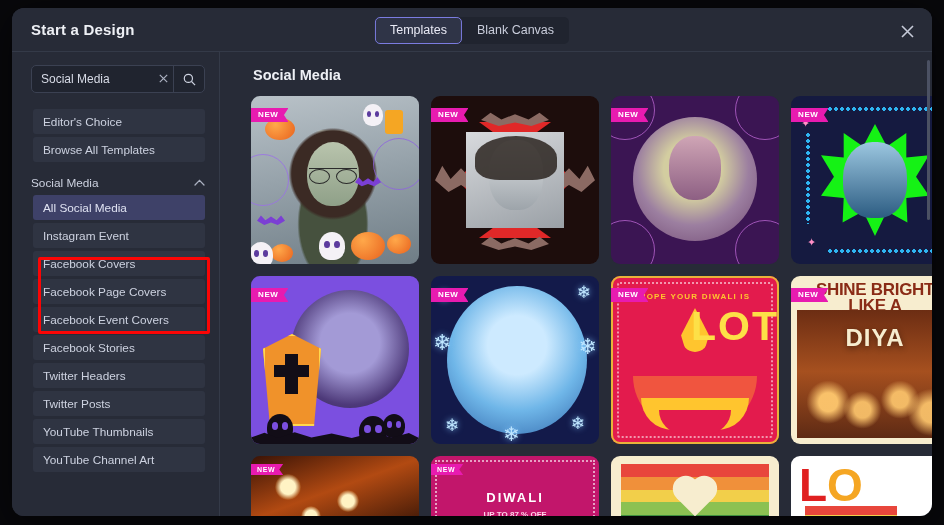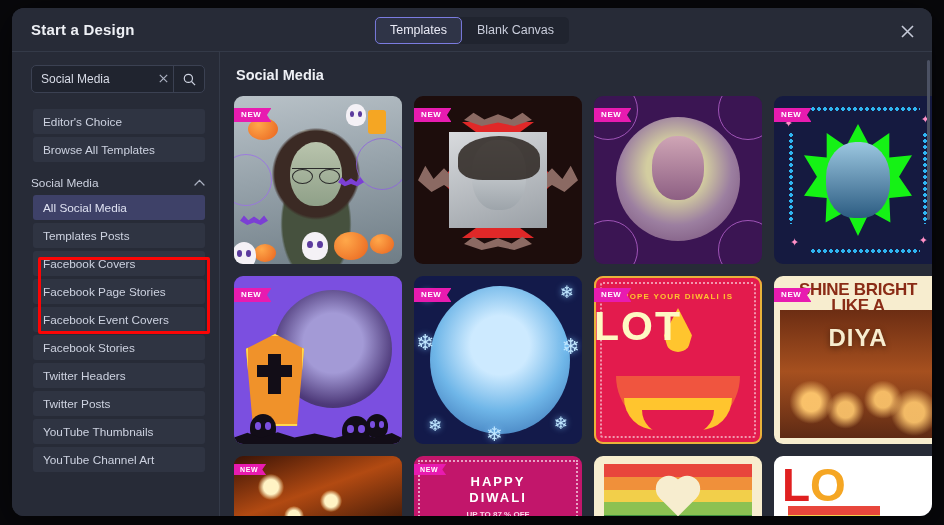--- a/index.html
+++ b/index.html
@@ -56,21 +56,21 @@
     color: #e9eaf5;
   }
   .close-btn {
     position: absolute; right: 14px; top: 12px;
     width: 22px; height: 22px;
     display: flex; align-items: center; justify-content: center;
     cursor: pointer; color: #c6cad8; font-size: 17px; line-height: 1;
   }
 
   
-  .body { display: flex; height: 464px; }
+  .body { display: flex; height: 464px; gap: 17px; }
 
   
   .sidebar {
     width: 208px;
     background: #272b37;
     border-right: 1px solid #343a48;
     padding: 13px 0 0 0;
     position: relative;
     overflow: hidden;
   }
@@ -320,22 +320,22 @@
   .c7 .dotborder {
     position: absolute; inset: 6px;
     border: 2px dotted rgba(255,255,255,.55);
     border-radius: 3px;
   }
   .c7 .hdr {
     position: absolute; top: 16px; left: 0; right: 0; text-align: center;
     color: #ffc52e; font-size: 8px; font-weight: 700; letter-spacing: 1.2px;
   }
   .c7 .lot {
-    position: absolute; top: 30px; left: 0; right: 0; text-align: left;
-    color: #fef9c3; font-size: 41px; font-weight: 900; letter-spacing: 2px;
+    position: absolute; top: 30px; left: 0; right: 0; text-align: right;
+    color: #fde047; font-size: 41px; font-weight: 900; letter-spacing: 2px;
     line-height: 1;
   }
   .c7 .flame {
     position: absolute; left: 50%; top: 32px; transform: translateX(-50%);
     width: 28px; height: 44px; background: #ffc52e;
     border-radius: 50% 50% 50% 50% / 66% 66% 34% 34%;
     clip-path: polygon(50% 0%, 100% 62%, 82% 100%, 18% 100%, 0% 62%);
   }
   .c7 .bowl {
     position: absolute; left: 22px; bottom: 14px; width: 124px; height: 54px;
@@ -463,23 +463,23 @@
           <span>Social Media</span>
           <span class="chev">
             <svg width="11" height="7" viewBox="0 0 11 7" aria-hidden="true">
               <path d="M1 6 L5.5 1.4 L10 6" stroke="#aab0c0" stroke-width="1.3" fill="none" stroke-linecap="round"></path>
             </svg>
           </span>
         </div>
 
         <div class="nav-list">
           <div class="nav-item selected">All Social Media</div>
-          <div class="nav-item">Templates Posts</div>
+          <div class="nav-item">Instagram Event</div>
           <div class="nav-item">Facebook Covers</div>
-          <div class="nav-item">Facebook Page Stories</div>
+          <div class="nav-item">Facebook Page Covers</div>
           <div class="nav-item">Facebook Event Covers</div>
           <div class="nav-item">Facebook Stories</div>
           <div class="nav-item">Twitter Headers</div>
           <div class="nav-item">Twitter Posts</div>
           <div class="nav-item">YouTube Thumbnails</div>
           <div class="nav-item">YouTube Channel Art</div>
         </div>
 
         <div class="annot"></div>
       </div>
@@ -612,21 +612,20 @@
               <div class="fl" style="left:24px;top:18px;width:26px;height:26px;"></div>
               <div class="fl" style="left:86px;top:34px;width:22px;height:22px;"></div>
               <div class="fl" style="left:50px;top:50px;width:20px;height:20px;"></div>
             </div>
             <div class="badge sm">NEW</div>
           </div>
 
           <div class="card sm b2">
             <div class="art">
               <div class="dotborder"></div>
-              <div class="l1">HAPPY</div>
               <div class="l2">DIWALI</div>
               <div class="l3">UP TO 87 % OFF</div>
             </div>
             <div class="badge sm">NEW</div>
           </div>
 
           <div class="card sm b3">
             <div class="art">
               <div class="flag"></div>
               <div class="heart"></div>

